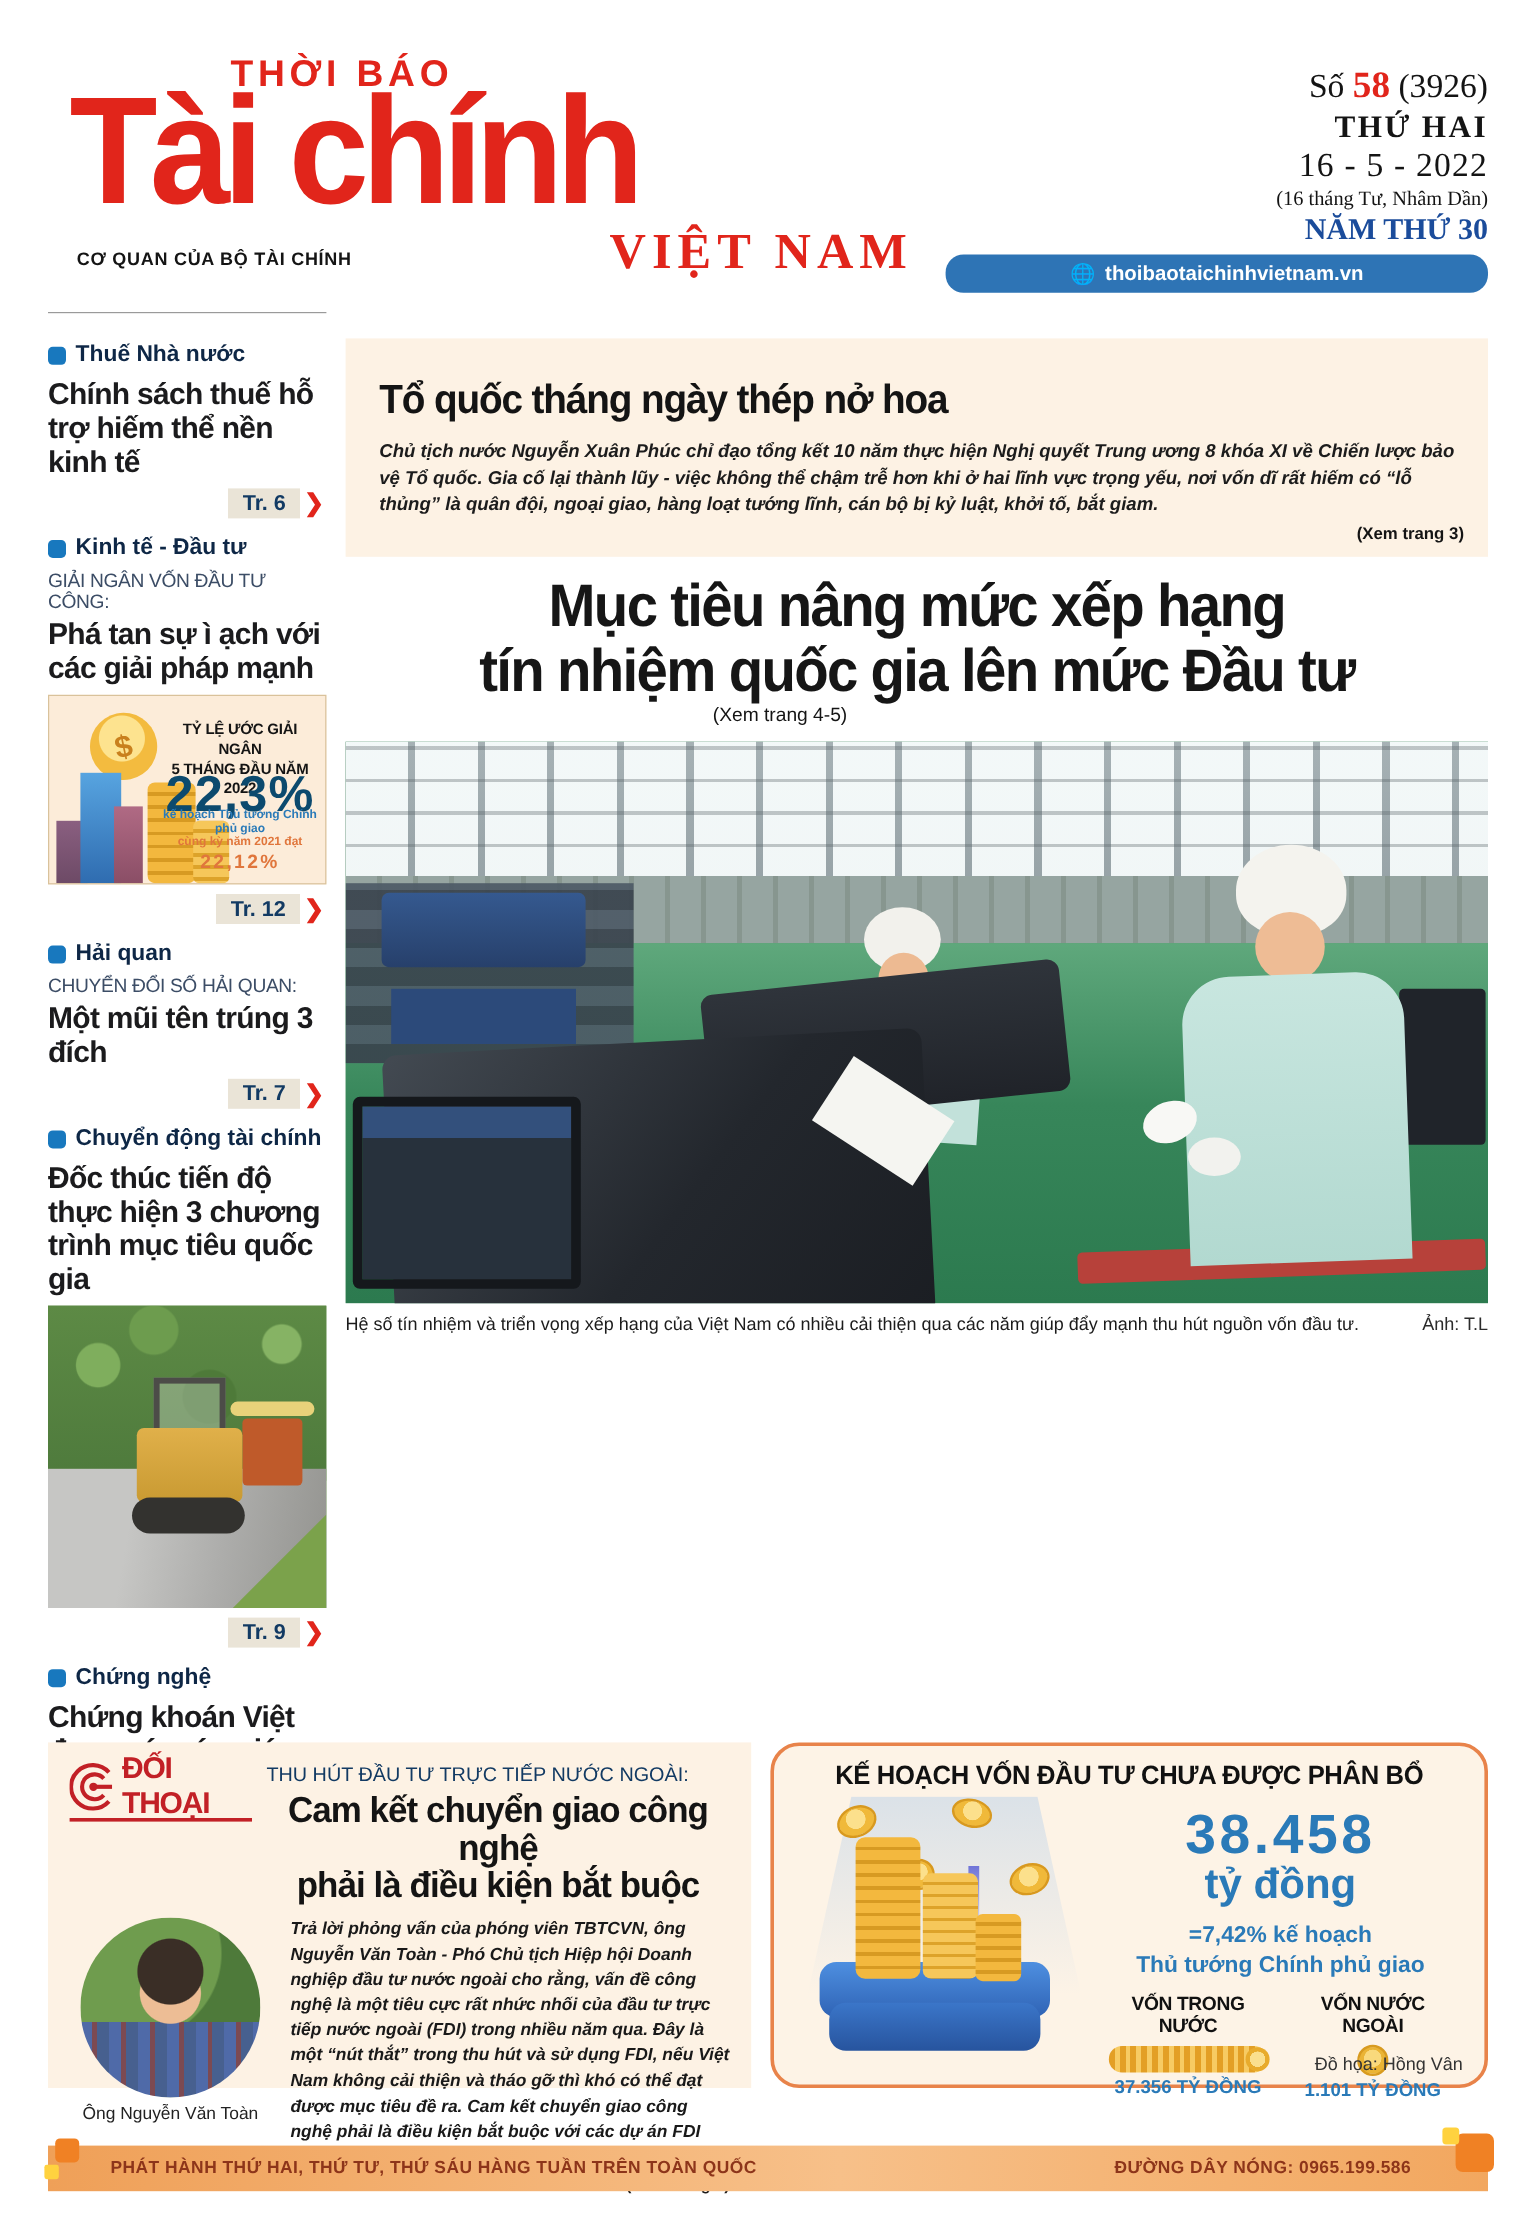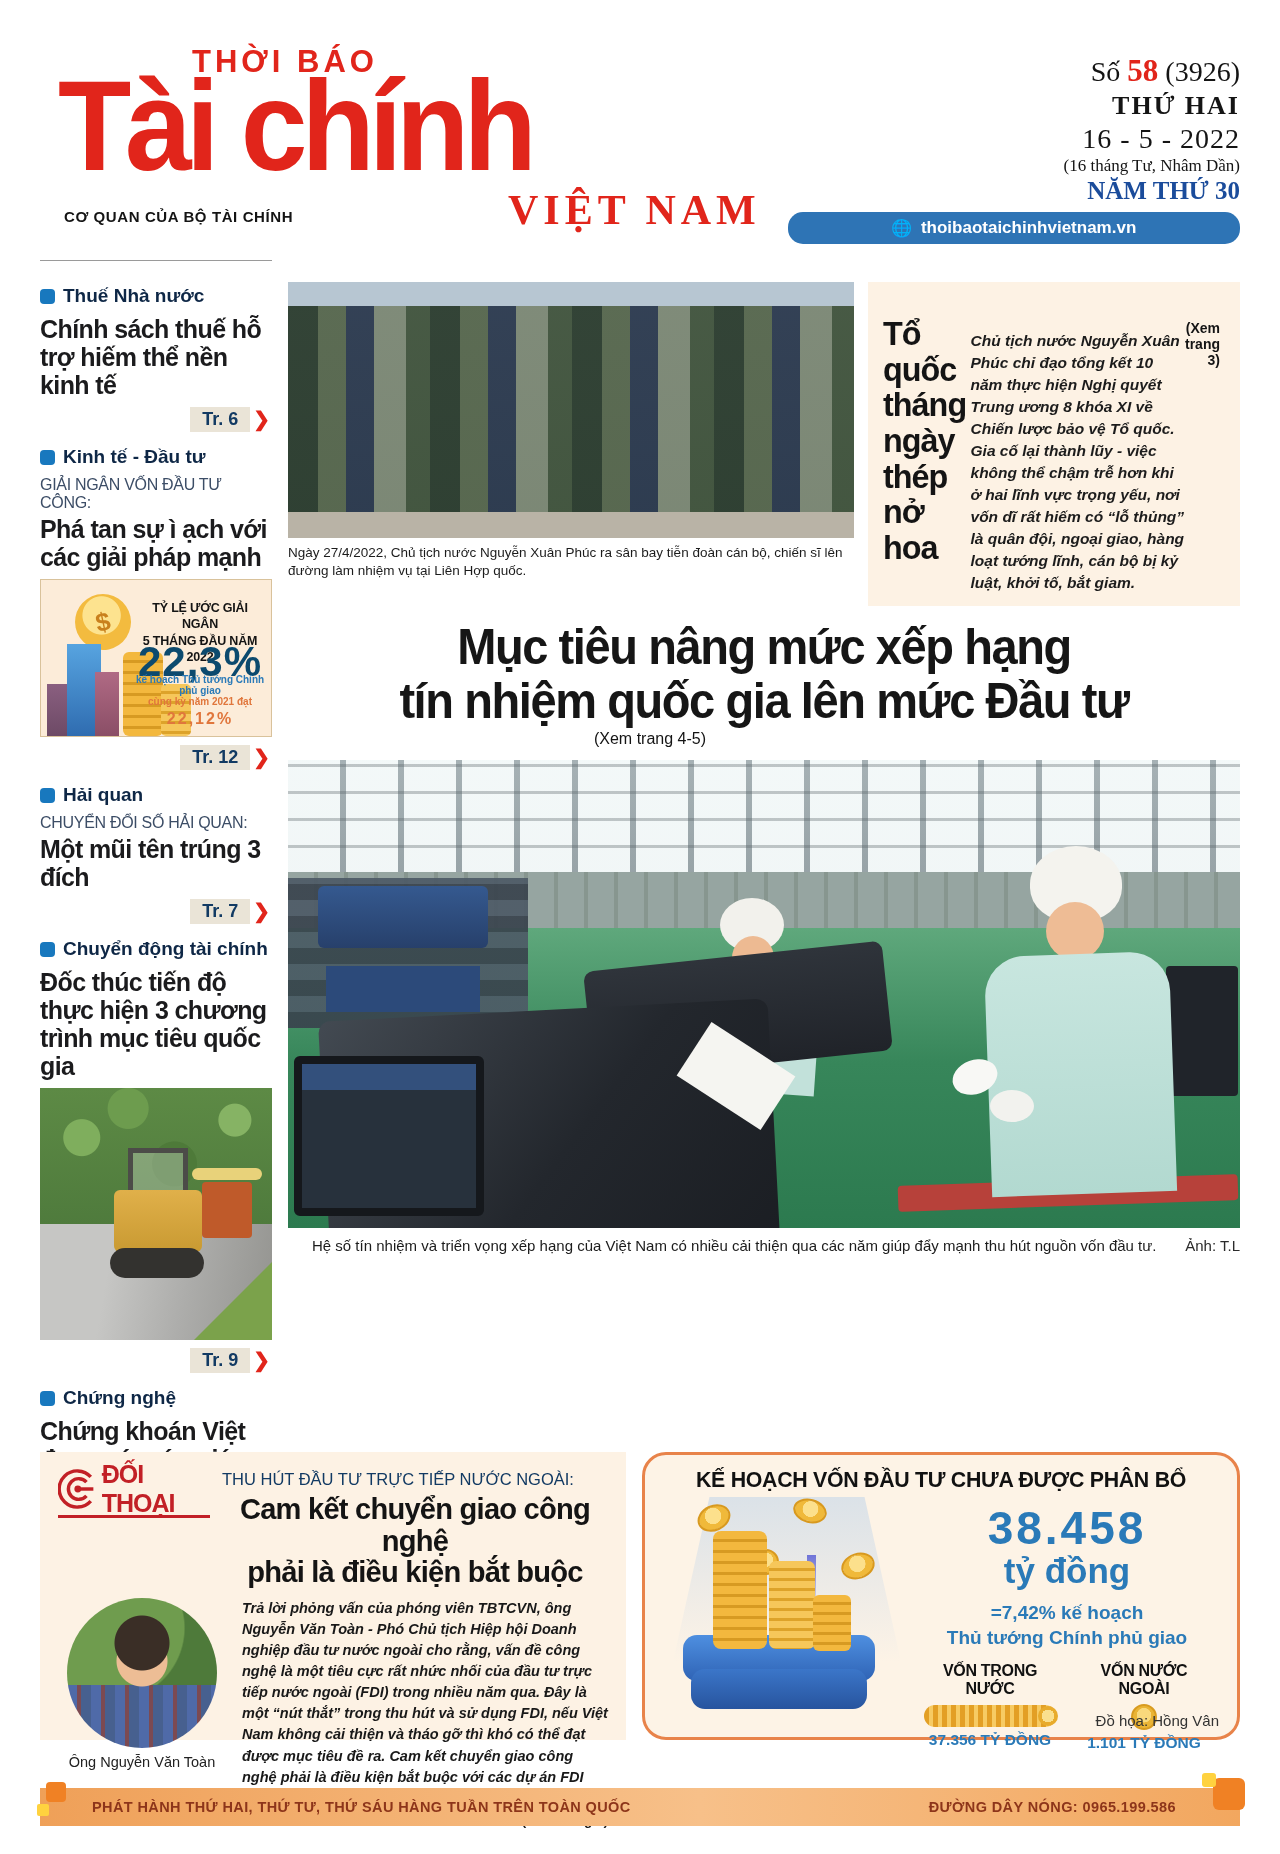--- a/index.html
+++ b/index.html
@@ -74,21 +74,21 @@
   .main { position:absolute; left:288px; top:282px; width:952px; }
   .row1 { display:flex; gap:14px; align-items:stretch; }
   .p1wrap { width:566px; flex:0 0 auto; }
   .photo1 { width:566px; height:256px;
       background-image:linear-gradient(180deg,#b7c6d2 0, #b7c6d2 24px, transparent 24px),
         linear-gradient(0deg,#b9b3a6 0 26px, transparent 26px),
         repeating-linear-gradient(90deg, rgba(36,52,40,.85) 0 30px, rgba(84,99,74,.85) 30px 58px,
            rgba(30,42,72,.8) 58px 86px, rgba(126,136,118,.85) 86px 118px, rgba(60,78,56,.85) 118px 142px),
         linear-gradient(180deg,#8ba08e,#6d8570); }
   .p1cap { margin-top:6px; font-size:13.5px; color:#1c1c1c; line-height:1.35; }
-  .story { flex:1; background:#fdf2e4; padding:34px 20px 12px 15px; display:flex; flex-direction:row; }
+  .story { flex:1; background:#fdf2e4; padding:34px 20px 12px 28px; display:flex; flex-direction:column; }
   .story-title { font-size:34px; font-weight:bold; color:#141414; line-height:1.05; letter-spacing:-1px;
                  transform:scaleX(.95); transform-origin:0 0; }
   .story-body { margin-top:14px; font-style:italic; font-weight:bold; font-size:15.5px; line-height:1.42; color:#1c1c1c; }
   .story-see { text-align:right; font-weight:bold; font-size:14px; color:#141414; margin-top:4px; }
 
   .mainhead { margin-top:14px; text-align:center; font-size:50px; font-weight:bold; color:#161616;
               line-height:1.08; letter-spacing:-1.5px; transform:scaleX(.94); }
   .mainsee { text-align:center; padding-right:228px; font-weight:normal; font-size:16px; color:#141414; margin-top:2px; }
 
   .bigphoto { position:relative; margin-top:12px; width:952px; height:468px; overflow:hidden; background:#57996f; }
@@ -115,21 +115,21 @@
   .f-red { position:absolute; left:610px; top:420px; width:340px; height:26px; background:#b7413a; border-radius:4px; transform:rotate(-2deg); }
   .f-cap2 { position:absolute; left:432px; top:138px; width:64px; height:54px; background:#f2f1ec; border-radius:50%; }
   .f-face2 { position:absolute; left:444px; top:176px; width:42px; height:44px; background:#edba92; border-radius:50%; }
   .f-body2 { position:absolute; left:400px; top:212px; width:130px; height:120px; background:#c2e1da; border-radius:24px 24px 0 0; transform:rotate(4deg); }
   .f-cap1 { position:absolute; left:742px; top:86px; width:92px; height:76px; background:#f4f3ee; border-radius:50% 50% 45% 45%; }
   .f-face1 { position:absolute; left:758px; top:142px; width:58px; height:58px; background:#eebc95; border-radius:50%; }
   .f-body1 { position:absolute; left:700px; top:194px; width:185px; height:240px; border-radius:40px 40px 0 0; transform:rotate(-2deg);
       background:linear-gradient(180deg,#c8e6df,#b2d9d0); }
   .f-glove1 { position:absolute; left:664px; top:300px; width:46px; height:34px; background:#f8f8f5; border-radius:50%; transform:rotate(-20deg); }
   .f-glove2 { position:absolute; left:702px; top:330px; width:44px; height:32px; background:#f2f2ee; border-radius:50%; }
-  .bigcap { display:flex; justify-content:space-between; margin-top:9px; font-size:15px; color:#1c1c1c;margin-left:24px; }
+  .bigcap { display:flex; justify-content:space-between; margin-top:9px; font-size:15px; color:#1c1c1c; }
   .bigcap .credit { color:#2b2b2b; }
 
   
   .bottom { position:absolute; left:40px; top:1452px; width:1200px; height:288px; display:flex; gap:16px; }
   .dialog { width:586px; background:#fdf2e4; padding:14px 18px 10px; position:relative; }
   .dlg-top { display:flex; gap:12px; }
   .dlg-logo { width:152px; flex:0 0 auto; display:flex; align-items:center; gap:4px;
               border-bottom:3px solid #c22026; padding-bottom:4px; height:52px; }
   .dlg-logo-txt { color:#c22026; font-weight:bold; font-size:25px; letter-spacing:-1px; }
   .dlg-right { flex:1; }
@@ -298,24 +298,20 @@
       <span class="lbltxt">Chứng nghệ</span>
     </div>
     <div class="shead">Chứng khoán Việt đang có mức giá hấp dẫn cho đầu tư dài hạn</div>
     <div class="tagrow">
       <span class="tag">Tr. 10</span><span class="chev">❯</span>
     </div>
   </div>
 
   <div class="main">
     <div class="row1">
-      <div class="p1wrap">
-        <div class="photo1"></div>
-        <div class="p1cap">Ngày 27/4/2022, Chủ tịch nước Nguyễn Xuân Phúc ra sân bay tiễn đoàn cán bộ, chiến sĩ lên đường làm nhiệm vụ tại Liên Hợp quốc.</div>
-      </div>
       <div class="story">
         <div class="story-title">Tổ quốc tháng ngày thép nở hoa</div>
         <div class="story-body">Chủ tịch nước Nguyễn Xuân Phúc chỉ đạo tổng kết 10 năm thực hiện Nghị quyết Trung ương 8 khóa XI về Chiến lược bảo vệ Tổ quốc. Gia cố lại thành lũy - việc không thể chậm trễ hơn khi ở hai lĩnh vực trọng yếu, nơi vốn dĩ rất hiếm có “lỗ thủng” là quân đội, ngoại giao, hàng loạt tướng lĩnh, cán bộ bị kỷ luật, khởi tố, bắt giam.</div>
         <div class="story-see">(Xem trang 3)</div>
       </div>
     </div>
 
     <div class="mainhead">
       <span>Mục tiêu nâng mức xếp hạng</span><br>
       <span>tín nhiệm quốc gia lên mức Đầu tư</span>

